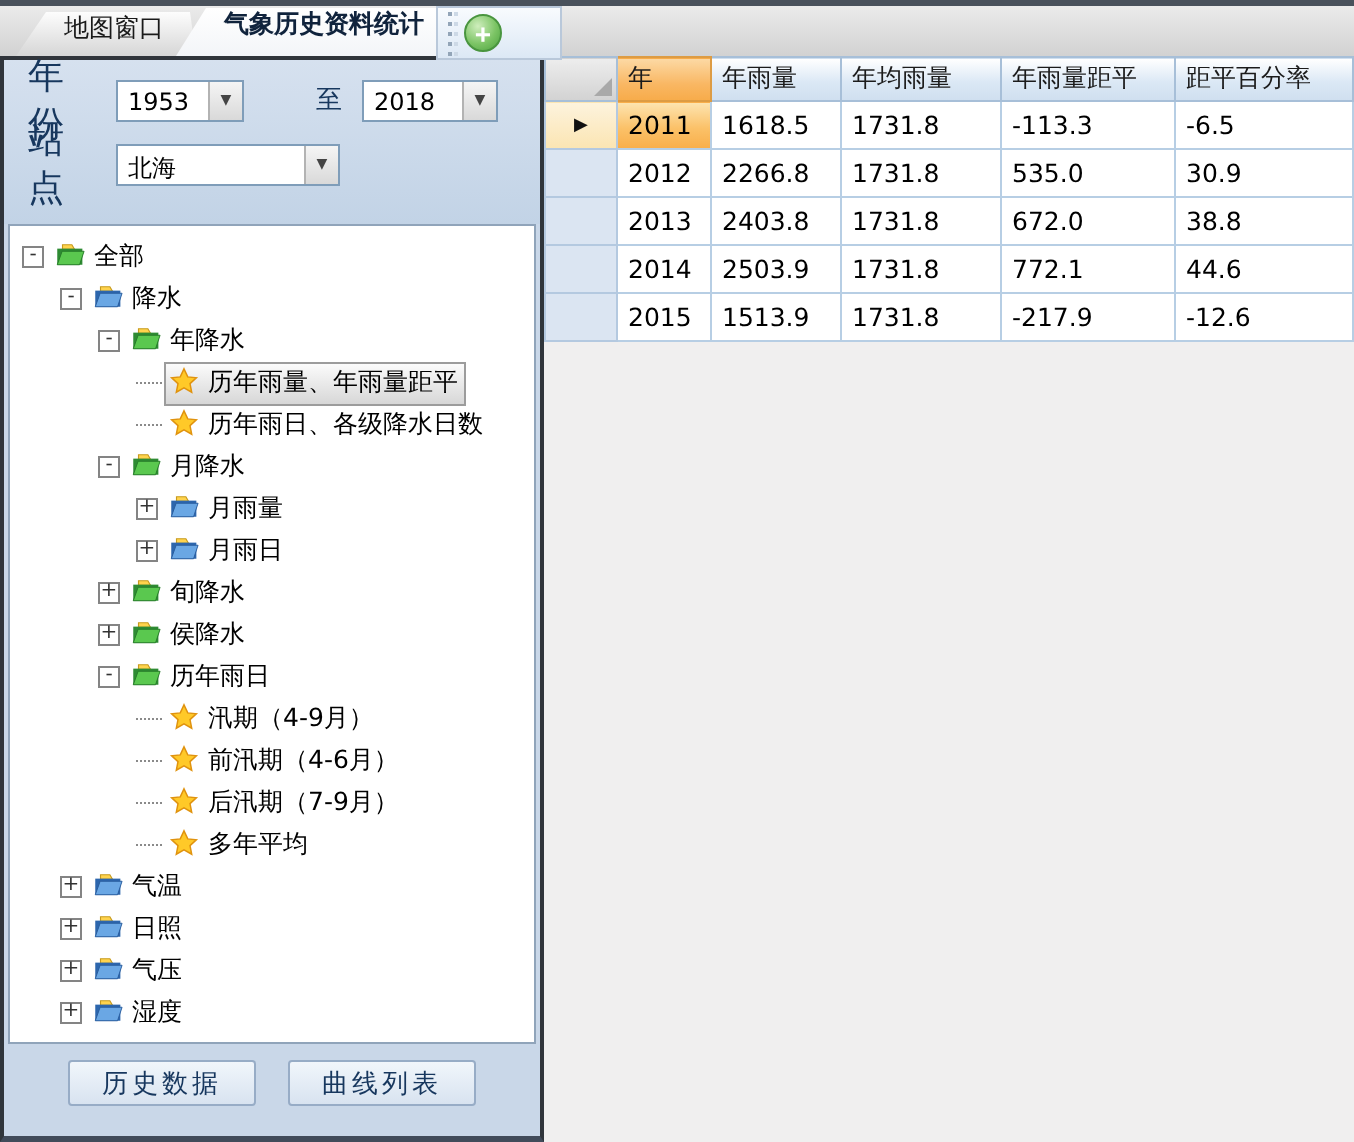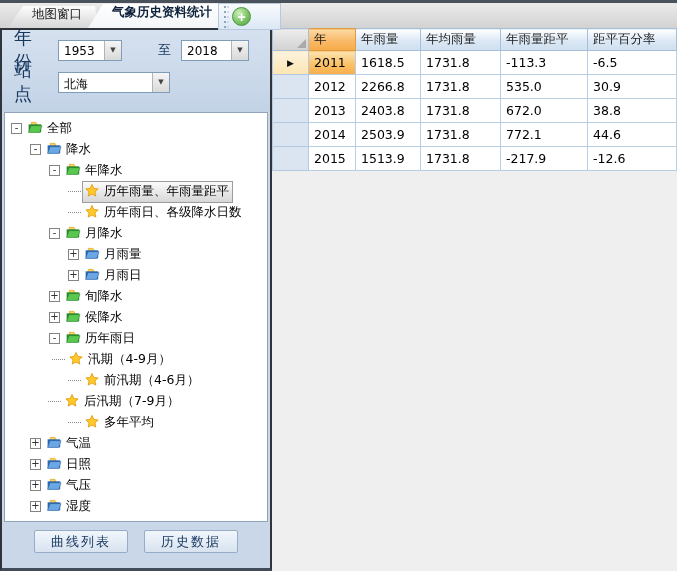--- a/index.html
+++ b/index.html
@@ -230,39 +230,39 @@
             <span class="toggle">-</span>
             <span class="node">
               <span><svg viewBox="0 0 16 16">
                   <path d="M4 2.5h5l1.4 2.4H4z" fill="#ffd34d" stroke="#c79a1e" stroke-width="0.6"></path>
                   <path d="M1.2 4.6h13.4v8.6H1.2z" fill="#2e8b33"></path>
                   <path d="M1.2 13.2L3.8 6h11.7l-2.4 7.2z" fill="#5ac84f" stroke="#247a28" stroke-width="0.5"></path>
                 </svg></span>
               <span>历年雨日</span>
             </span>
           </div>
-          <div class="tree-item" style="padding-left: 47px;">
+          <div class="tree-item" style="padding-left: 63px;">
             <span class="connector"></span>
             <span class="node">
               <span><svg viewBox="0 0 16 16">
                   <path d="M8 1.5l2 4.3 4.6.5-3.4 3.1.9 4.6L8 11.7 3.9 14l.9-4.6-3.4-3.1 4.6-.5z" fill="#ffc928" stroke="#e0930f" stroke-width="0.8"></path>
                 </svg></span>
               <span>汛期（4-9月）</span>
             </span>
           </div>
           <div class="tree-item" style="padding-left: 63px;">
             <span class="connector"></span>
             <span class="node">
               <span><svg viewBox="0 0 16 16">
                   <path d="M8 1.5l2 4.3 4.6.5-3.4 3.1.9 4.6L8 11.7 3.9 14l.9-4.6-3.4-3.1 4.6-.5z" fill="#ffc928" stroke="#e0930f" stroke-width="0.8"></path>
                 </svg></span>
               <span>前汛期（4-6月）</span>
             </span>
           </div>
-          <div class="tree-item" style="padding-left: 43px;">
+          <div class="tree-item" style="padding-left: 63px;">
             <span class="connector"></span>
             <span class="node">
               <span><svg viewBox="0 0 16 16">
                   <path d="M8 1.5l2 4.3 4.6.5-3.4 3.1.9 4.6L8 11.7 3.9 14l.9-4.6-3.4-3.1 4.6-.5z" fill="#ffc928" stroke="#e0930f" stroke-width="0.8"></path>
                 </svg></span>
               <span>后汛期（7-9月）</span>
             </span>
           </div>
           <div class="tree-item" style="padding-left: 63px;">
             <span class="connector"></span>
@@ -313,22 +313,22 @@
                   <path d="M4 2.5h5l1.4 2.4H4z" fill="#ffd34d" stroke="#c79a1e" stroke-width="0.6"></path>
                   <path d="M1.2 4.6h13.4v8.6H1.2z" fill="#2d66ad"></path>
                   <path d="M1.2 13.2L3.8 6h11.7l-2.4 7.2z" fill="#6aa7e4" stroke="#275b9c" stroke-width="0.5"></path>
                 </svg></span>
               <span>湿度</span>
             </span>
           </div>
         </div>
 
       <div class="footer-panel">
+        <button class="footer-btn">历史数据</button>
         <button class="footer-btn">曲线列表</button>
-        <button class="footer-btn">历史数据</button>
       </div>
     </div>
 
     <div class="right-col">
       <table>
         <colgroup>
             <col class="c-sel">
             <col class="c0">
             <col class="c1">
             <col class="c2">

